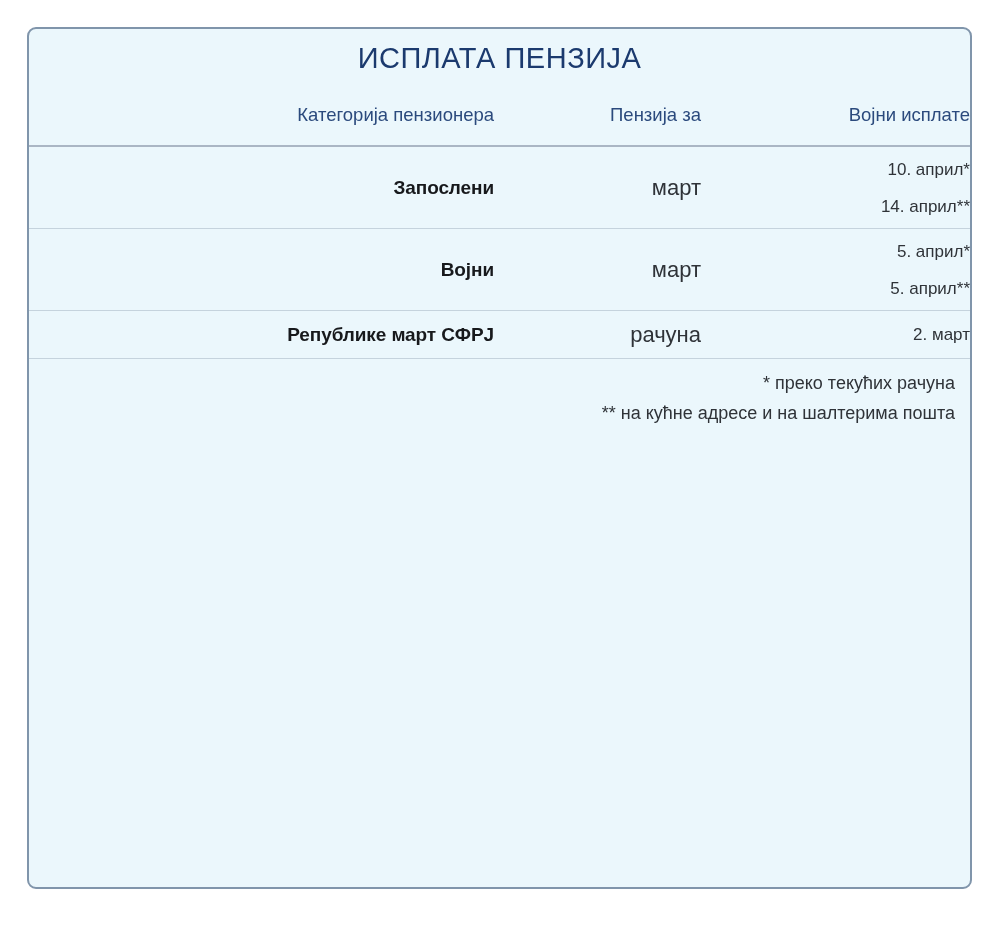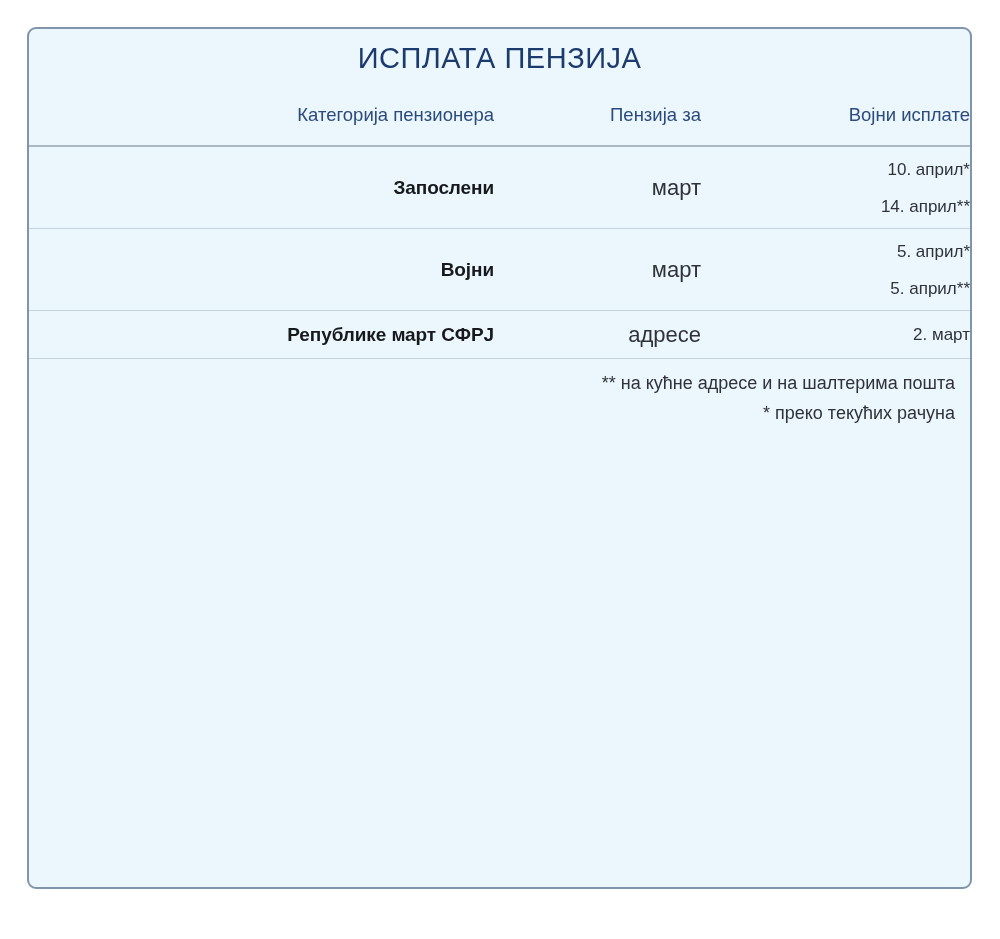--- a/index.html
+++ b/index.html
@@ -175,28 +175,28 @@
           <td class="c1">Војни</td>
           <td class="c2">март</td>
           <td class="c3">
             <span class="dl">5. април*</span>
             <span class="dl">5. април**</span>
           </td>
         </tr>
 
         <tr class="data-row single">
           <td class="c1">Републике март СФРЈ</td>
-          <td class="c2">адресе</td>
+          <td class="c2">рачуна</td>
           <td class="c3">
             <span class="dl">2. март</span>
           </td>
         </tr>
 
       </tbody>
     </table>
 
     <div class="notes">
+      <div class="note">* преко текућих рачуна</div>
       <div class="note">** на кућне адресе и на шалтерима пошта</div>
-      <div class="note">* преко текућих рачуна</div>
     </div>
 
   </div>
 </div>
 
 </body></html>

